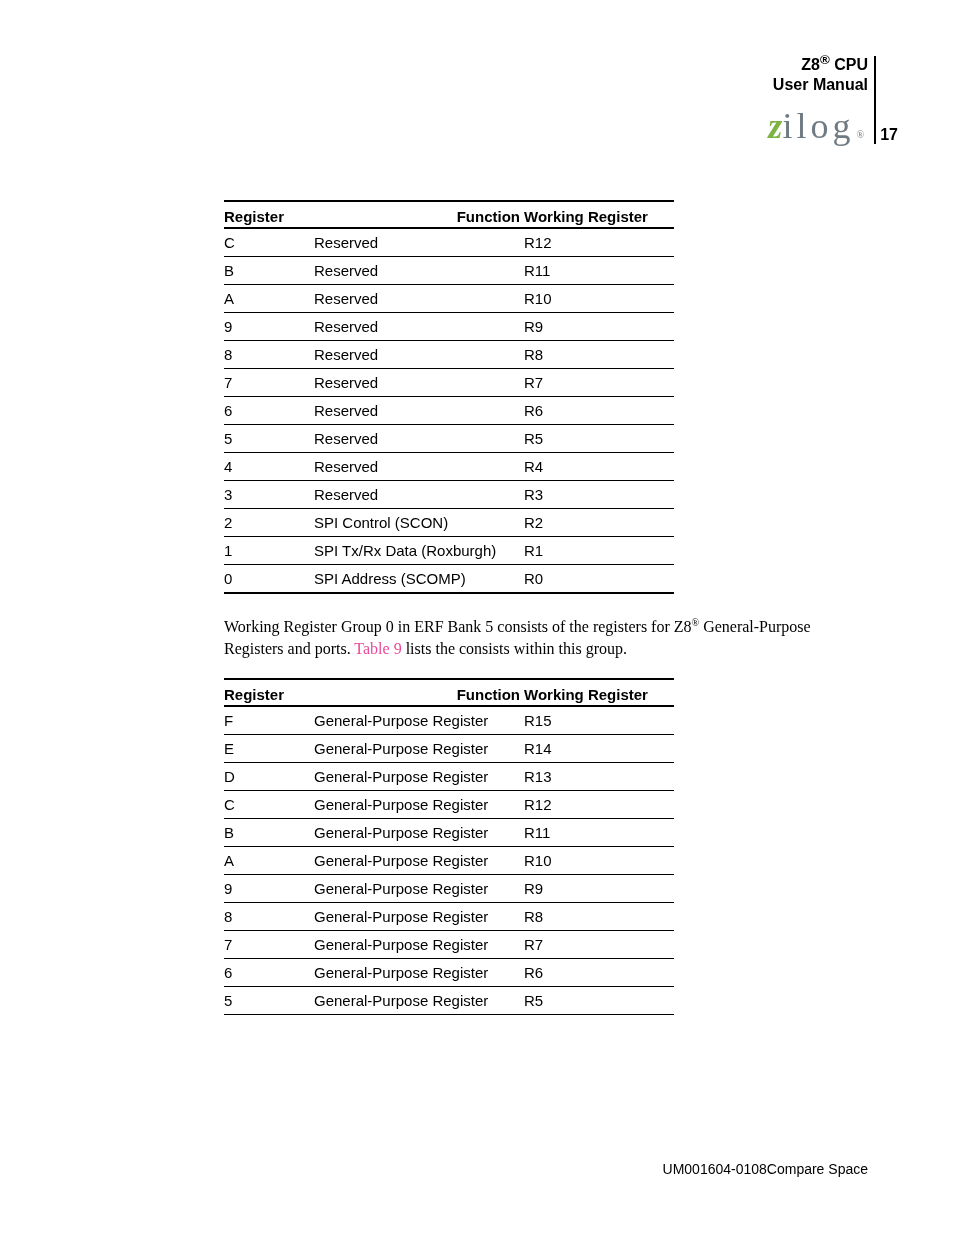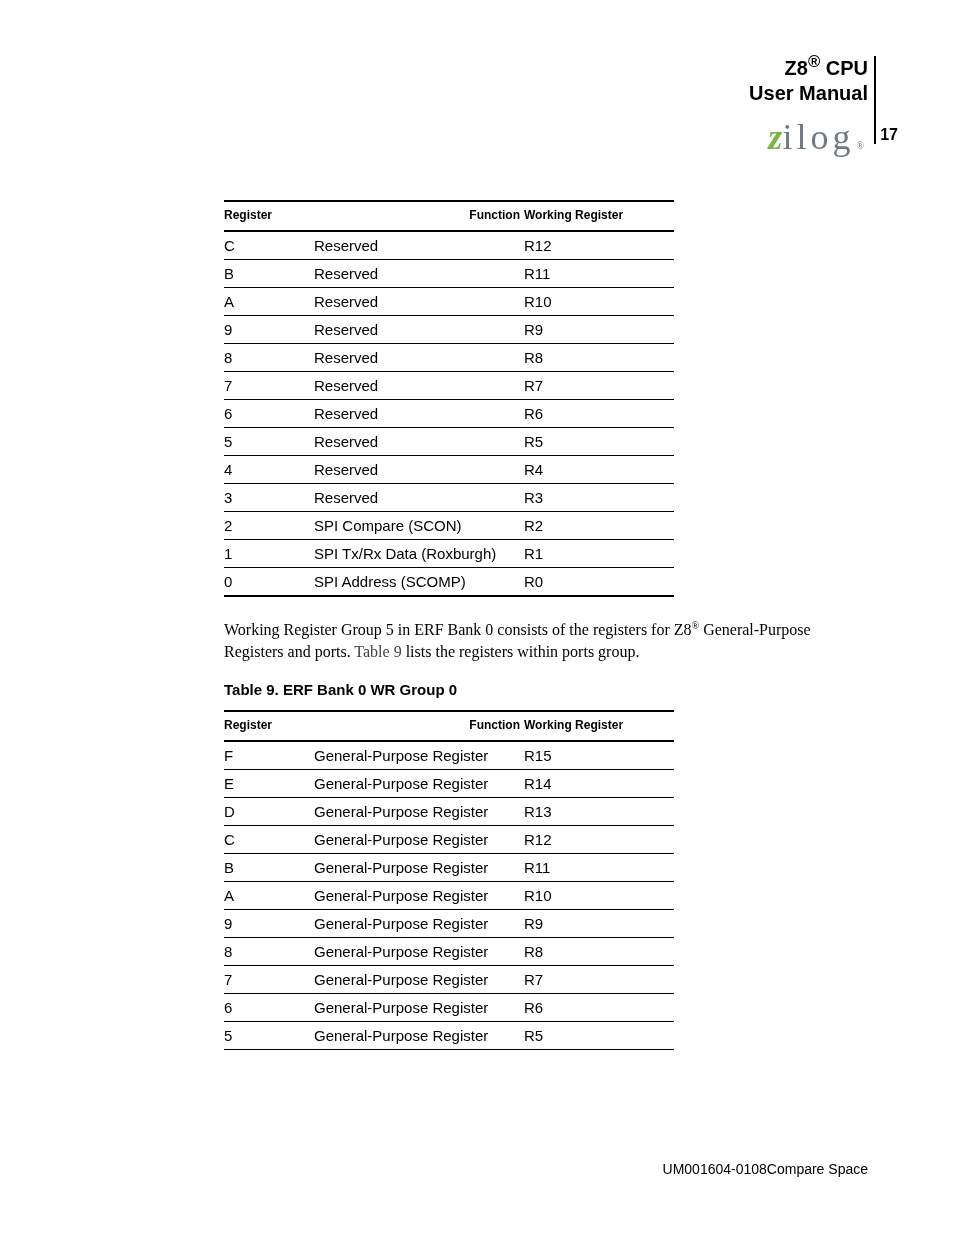--- a/index.html
+++ b/index.html
@@ -1,39 +1,39 @@
 <!DOCTYPE html>
 <html><head>
 <meta charset="utf-8">
 <style>
   * { box-sizing: border-box; margin: 0; padding: 0; }
   html, body { width: 954px; height: 1235px; background: #fff; font-family: "Times New Roman", Times, serif; color: #000; }
   .page { position: relative; width: 954px; height: 1235px; }
   .header { position: absolute; top: 52px; right: 86px; text-align: right; }
-  .header-title { font-family: Arial, Helvetica, sans-serif; font-weight: bold; font-size: 20px; line-height: 1.25; }
+  .header-title { font-family: Arial, Helvetica, sans-serif; font-weight: bold; font-size: 16px; line-height: 1.25; }
   .logo-row { display: flex; align-items: center; justify-content: flex-end; margin-top: 10px; }
   .logo { display: inline-flex; align-items: baseline; font-size: 36px; letter-spacing: 4px; color: #6f7a82; }
   .logo .z { color: #7cb342; font-weight: bold; font-style: italic; letter-spacing: 0; }
   .logo .tm { font-size: 10px; vertical-align: super; margin-left: 2px; }
   .vline { width: 2px; height: 88px; background: #000; position: absolute; top: 56px; right: 78px; }
   .pagenum { font-family: Arial, Helvetica, sans-serif; font-weight: bold; font-size: 16px; position: absolute; top: 126px; right: 56px; text-align: center; }
 
   .content { position: absolute; left: 224px; top: 200px; width: 640px; }
   .tbl-caption { font-family: Arial, Helvetica, sans-serif; font-weight: bold; font-size: 15px; margin-bottom: 12px; }
   table { border-collapse: collapse; width: 450px; }
-  th { font-family: Arial, Helvetica, sans-serif; font-weight: bold; font-size: 12px; text-align: left; padding: 6px 4px 8px 0; border-top: 2px solid #000; border-bottom: 2px solid #000; }
+  th { font-family: Arial, Helvetica, sans-serif; font-weight: bold; font-size: 15px; text-align: left; padding: 6px 4px 2px 0; border-top: 2px solid #000; border-bottom: 2px solid #000; }
   td { font-family: Arial, Helvetica, sans-serif; font-weight: normal; font-size: 15px; padding: 5px 4px 5px 0; border-bottom: 1px solid #000; }
   table tr:last-child td { border-bottom: 2px solid #000; }
   .col-reg { width: 90px; }
   .col-func { width: 210px; text-align: right; }
   .col-wr { width: 150px; margin-left: 32px; }
 
   .para { font-family: "Times New Roman", Times, serif; font-size: 16px; line-height: 1.35; margin: 22px 0 18px 0; width: 640px; }
   .para sup { font-size: 10px; }
-  .link { color: #404040; }
+  .link { color: #ec4899; }
 
   .footer { position: absolute; bottom: 58px; left: 86px; right: 86px; display: flex; justify-content: flex-end; font-family: Arial, Helvetica, sans-serif; font-size: 14px; }
 </style>
 </head>
 <body>
 <div class="page">
 
 <div class="vline"></div>
 <div class="header">
   <div class="header-title">
@@ -106,41 +106,40 @@
             <td>Reserved</td>
             <td>R4</td>
           </tr>
           <tr>
             <td>3</td>
             <td>Reserved</td>
             <td>R3</td>
           </tr>
           <tr>
             <td>2</td>
-            <td>SPI Compare (SCON)</td>
+            <td>SPI Control (SCON)</td>
             <td>R2</td>
           </tr>
           <tr>
             <td>1</td>
             <td>SPI Tx/Rx Data (Roxburgh)</td>
             <td>R1</td>
           </tr>
           <tr>
             <td>0</td>
             <td>SPI Address (SCOMP)</td>
             <td>R0</td>
           </tr>
         </tbody>
   </table>
 
   <p class="para">
-    <span>Working Register Group 5 in ERF Bank 0 consists of the registers for Z8</span><sup>®</sup><span> General-Purpose Registers and ports. </span><span class="link">Table 9</span><span> lists the registers within ports group.</span>
+    <span>Working Register Group 0 in ERF Bank 5 consists of the registers for Z8</span><sup>®</sup><span> General-Purpose Registers and ports. </span><span class="link">Table 9</span><span> lists the consists within this group.</span>
   </p>
 
-  <div class="tbl-caption">Table 9. ERF Bank 0 WR Group 0</div>
   <table>
     <thead>
       <tr>
         <th class="col-reg">Register</th>
         <th class="col-func">Function</th>
         <th class="col-wr">Working Register</th>
       </tr>
     </thead>
     <tbody id="t9body">
           <tr>

